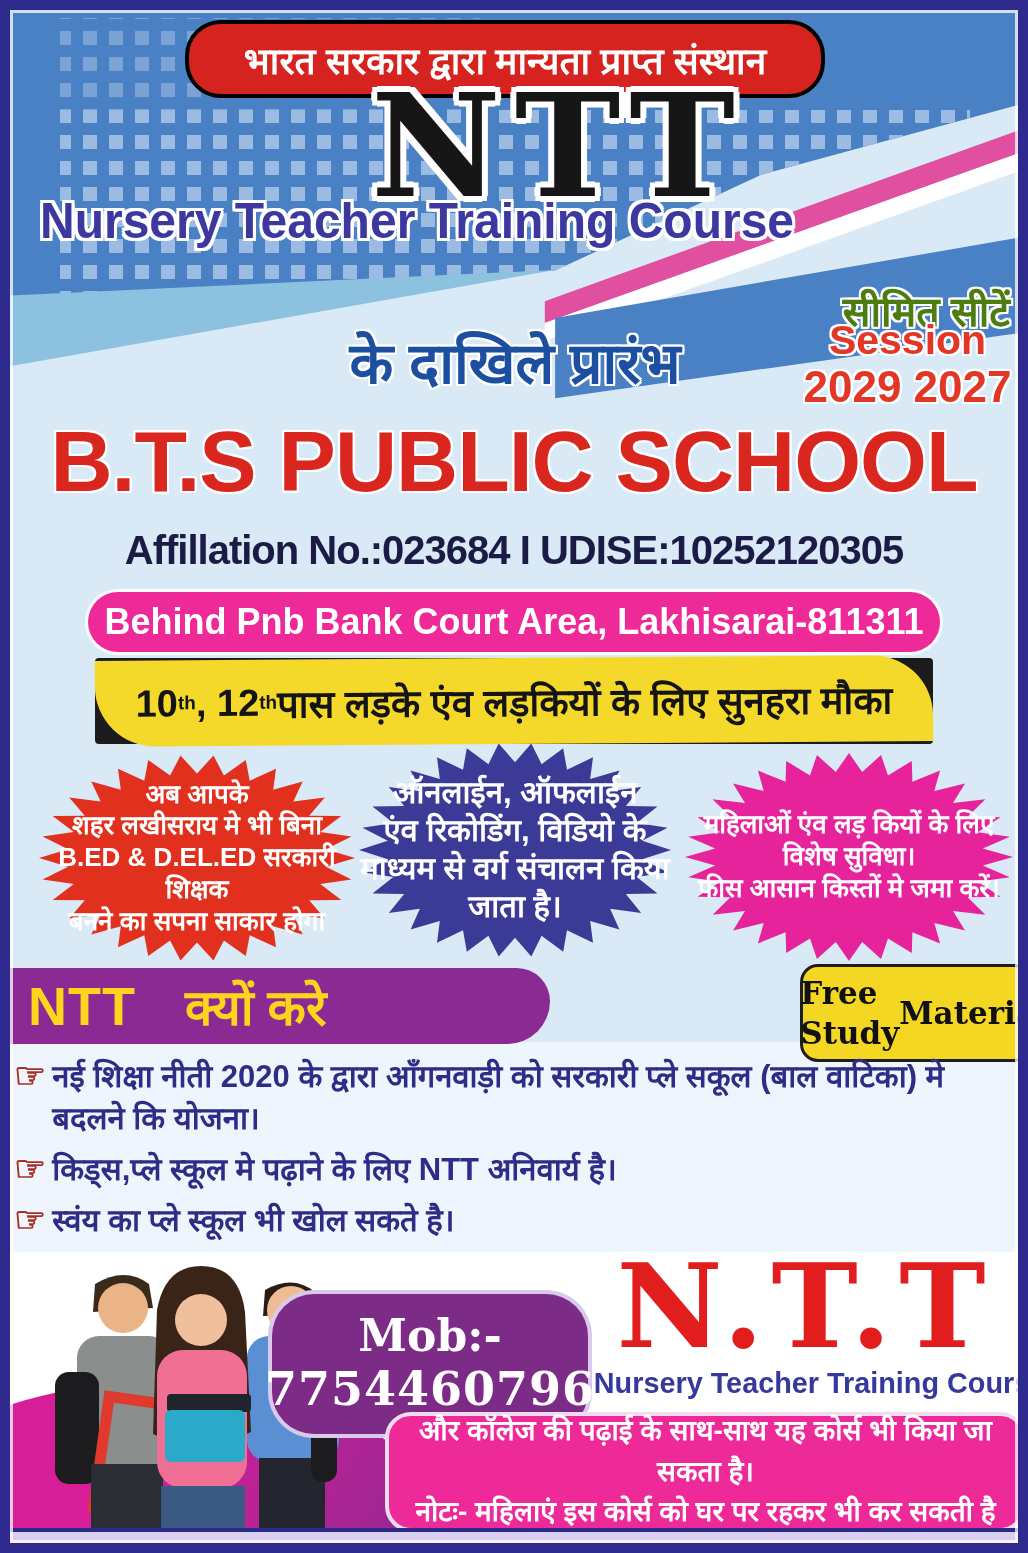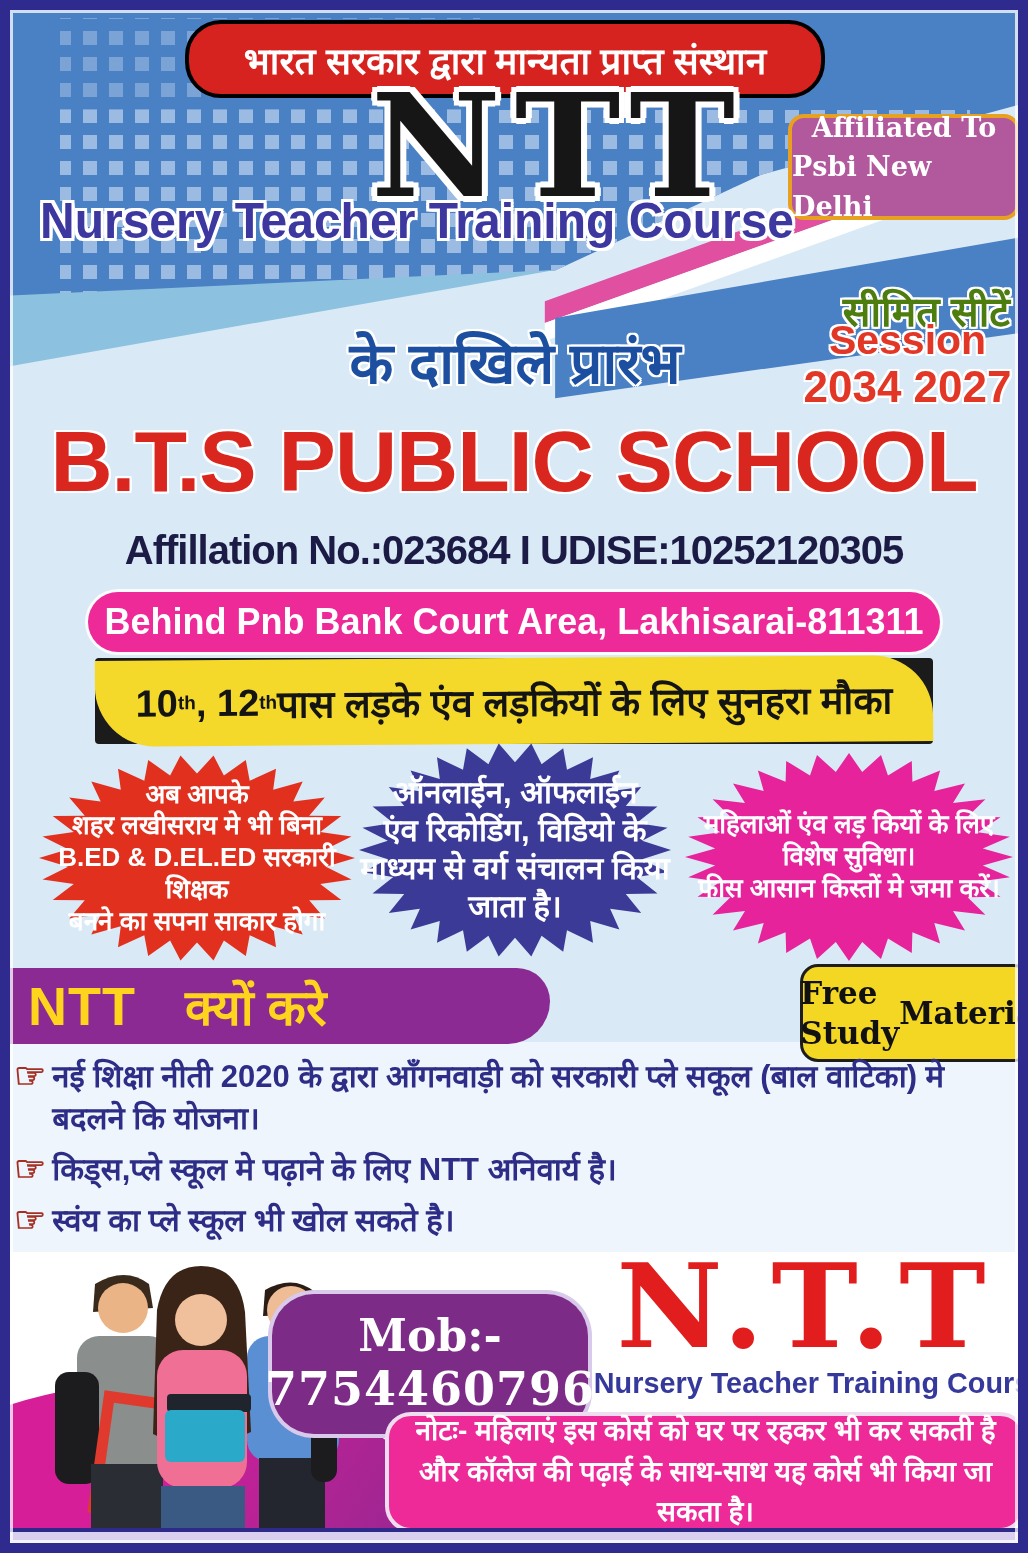--- a/index.html
+++ b/index.html
@@ -115,34 +115,30 @@
     <div class="stripe-white"></div>
     <div class="band-blue"></div>
   </div>
 
   <div class="abs govt">
     <span>भारत सरकार द्वारा मान्यता प्राप्त संस्थान</span>
   </div>
 
   <div class="abs ntt-big ow5">NTT</div>
 
-  <div class="abs affl">
-    <span>Affiliated To</span>
-    <span>Psbi New Delhi</span>
-  </div>
 
   <div class="abs course-top ow3">Nursery Teacher Training Course</div>
 
   <div class="abs seats ow2">सीमित सीटें</div>
 
   <div class="abs admission ow2">के दाखिले प्रारंभ</div>
 
   <div class="abs session ow2">
     <span class="s1">Session</span>
-    <span class="s2">2034 2027</span>
+    <span class="s2">2029 2027</span>
   </div>
 
   <div class="abs school ow2">B.T.S PUBLIC SCHOOL</div>
 
   <div class="abs affno">Affillation No.:023684 I UDISE:10252120305</div>
 
   <div class="abs addr">
     <span>Behind Pnb Bank Court Area, Lakhisarai-811311</span>
   </div>
 
@@ -253,21 +249,21 @@
       <span class="m1">Mob:-</span>
       <span class="m2">7754460796</span>
     </div>
 
     <div class="bbrand">
       <div class="n1">N.T.T</div>
       <div class="n2">Nursery Teacher Training Course</div>
     </div>
 
     <div class="note">
+      <div>और कॉलेज की पढ़ाई के साथ-साथ यह कोर्स भी किया जा सकता है।</div>
       <div>नोटः- महिलाएं इस कोर्स को घर पर रहकर भी कर सकती है</div>
-      <div>और कॉलेज की पढ़ाई के साथ-साथ यह कोर्स भी किया जा सकता है।</div>
     </div>
   </div>
 
   <div class="abs bstrip"></div>
 
   <div class="abs frame"></div>
 </div>
 
 </body></html>

